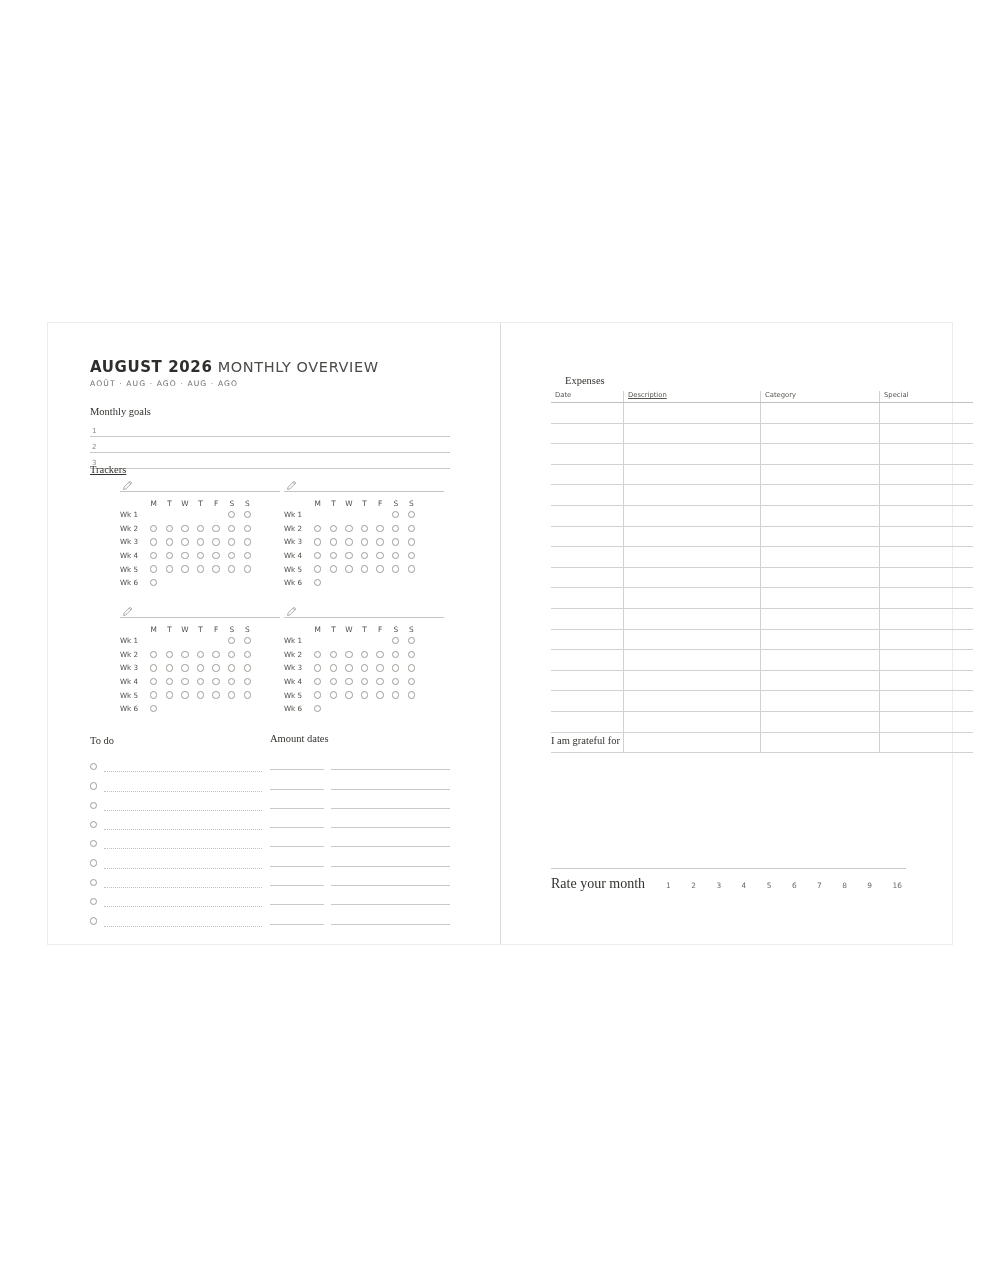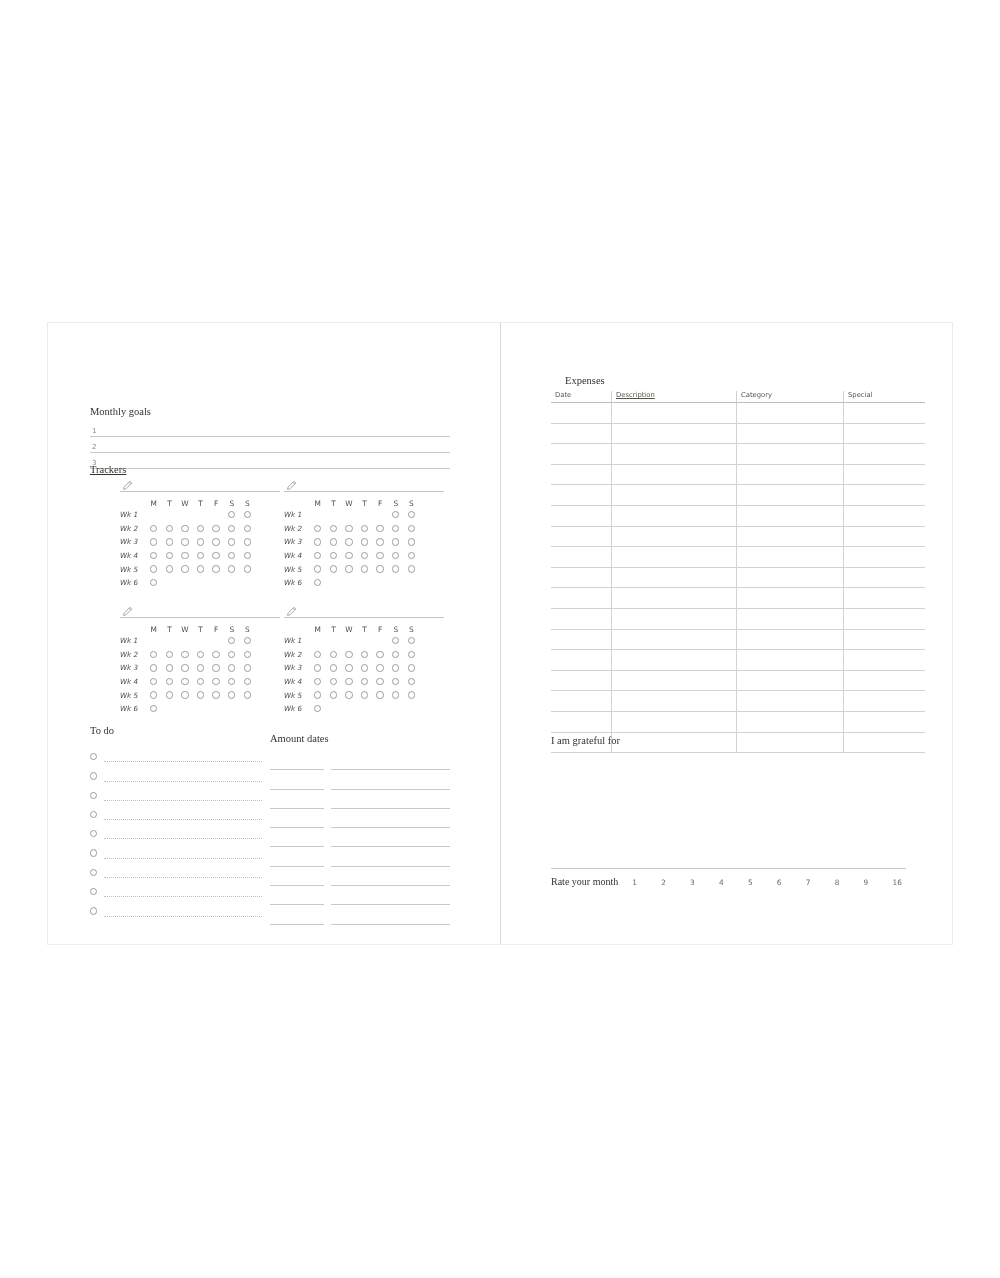--- a/index.html
+++ b/index.html
@@ -148,41 +148,40 @@
   .tr-row {
     display: flex;
     align-items: center;
     height: 13.6px;
   }
   .wk-lbl {
     width: 26px;
     font-family: "DejaVu Sans", sans-serif;
     font-size: 7.2px;
     color: #4e4e4a;
-    font-style: italic;
   }
   .cellbox {
     width: 15.6px;
     display: flex;
     justify-content: center;
     align-items: center;
   }
   .dot {
     width: 7.4px;
     height: 7.4px;
     border: 1px solid #9b9b96;
     border-radius: 50%;
     box-sizing: border-box;
   }
 
   
   .todo {
     position: absolute;
     left: 42px;
-    top: 402px;
+    top: 412px;
     width: 172px;
   }
   .todo .lbl, .special .lbl {
     font-size: 10.5px;
     color: #33332f;
     margin-bottom: 7px;
   }
   .todo-row {
     display: flex;
     align-items: flex-end;
@@ -243,21 +242,21 @@
     width: 355px;
     border-collapse: collapse;
     table-layout: fixed;
   }
   .exp-table th {
     font-family: "DejaVu Sans", sans-serif;
     font-size: 6.8px;
     font-weight: normal;
     color: #56564f;
     text-align: left;
-    padding: 0 0 3px 4px;
+    padding: 0 12px 3px 4px;
     border-bottom: 1px solid #bfbfbb;
   }
   .exp-table td {
     height: 19.6px;
     border-bottom: 1px solid #d2d2cf;
     border-right: 1px solid #d2d2cf;
     padding: 0;
   }
   .exp-table td:last-child { border-right: none; }
   .exp-table th:nth-child(1), .exp-table td:nth-child(1) { width: 56px; }
@@ -290,23 +289,23 @@
   
   .rate {
     position: absolute;
     left: 50px;
     top: 553px;
     width: 355px;
     display: flex;
     align-items: baseline;
   }
   .rate .lbl {
-    font-size: 10px;
+    font-size: 14px;
     color: #33332f;
-    margin-right: 14px;
+    margin-right: 21px;
   }
   .rate-nums {
     flex: 1;
     display: flex;
     justify-content: space-between;
     padding-right: 4px;
   }
   .rate-nums span {
     font-family: "DejaVu Sans", sans-serif;
     font-size: 7.4px;
@@ -314,20 +313,26 @@
   }
 </style>
 </head>
 <body>
 
 <div class="spread">
   <div class="spine"></div>
 
   <div class="page page-left">
 
+    <div class="header">
+      <div class="title-line">
+        <span class="title-month">AUGUST 2026</span><span class="title-rest"> MONTHLY OVERVIEW</span>
+      </div>
+      <div class="subtitle">AOÛT · AUG · AGO · AUG · AGO</div>
+    </div>
 
     <div class="goals">
       <div class="lbl">Monthly goals</div>
       <div class="goal-row">
           <span>1</span>
         </div>
       <div class="goal-row">
           <span>2</span>
         </div>
       <div class="goal-row">

